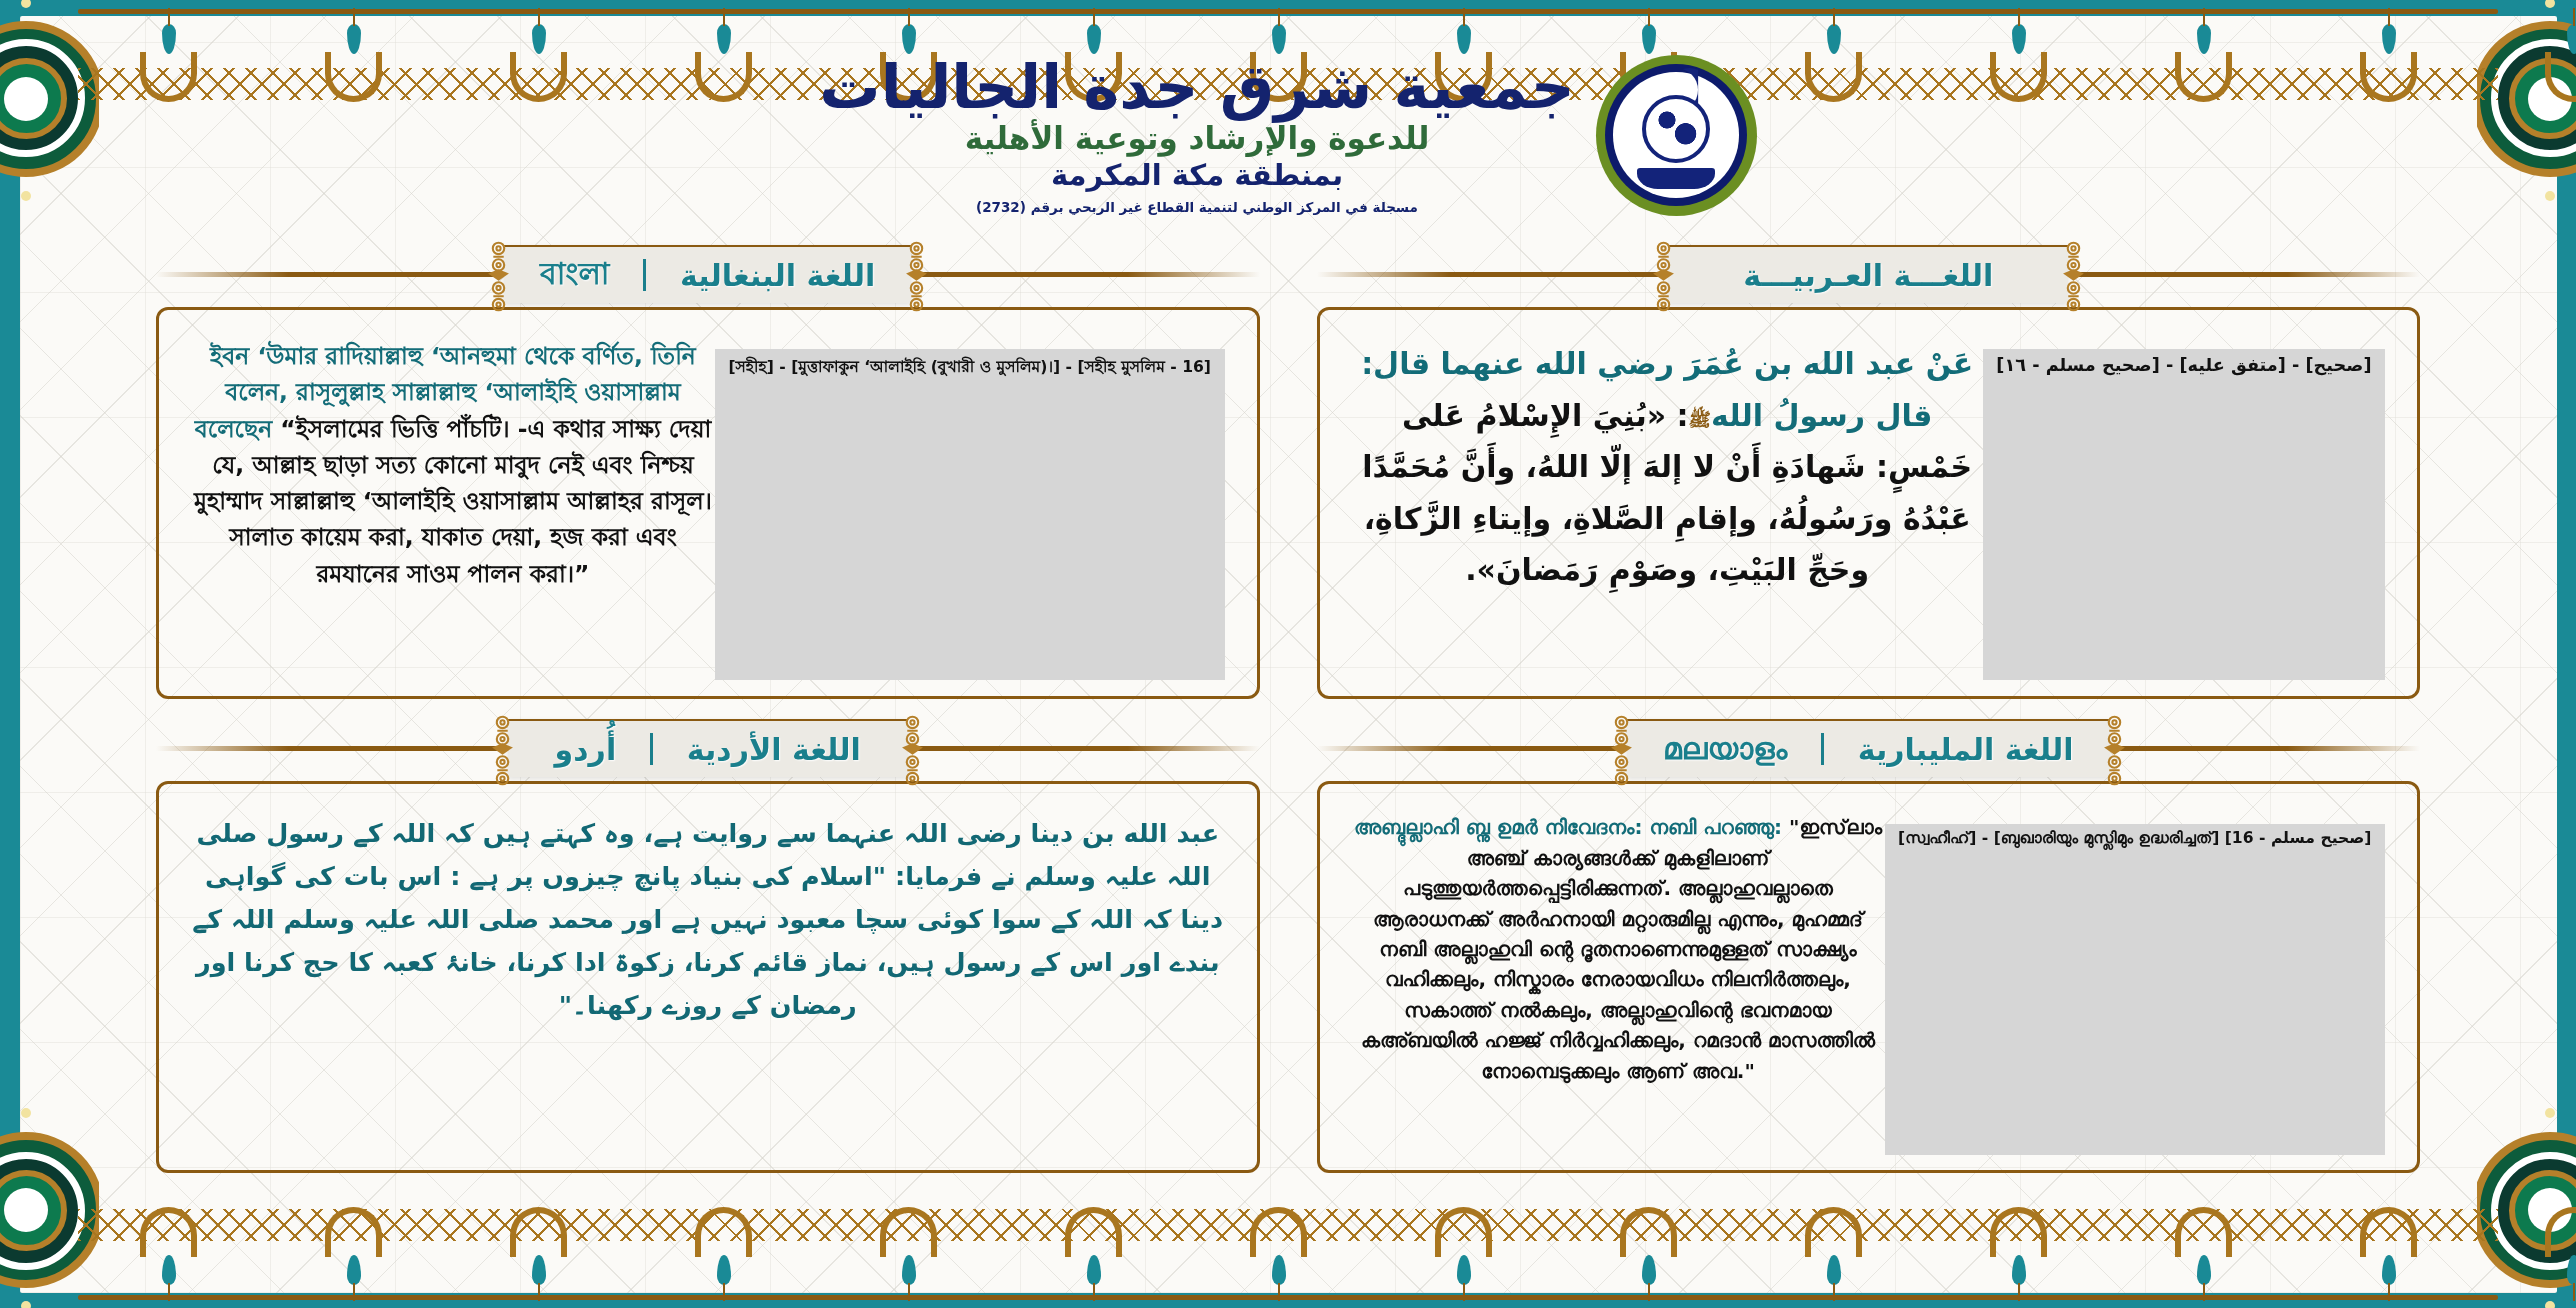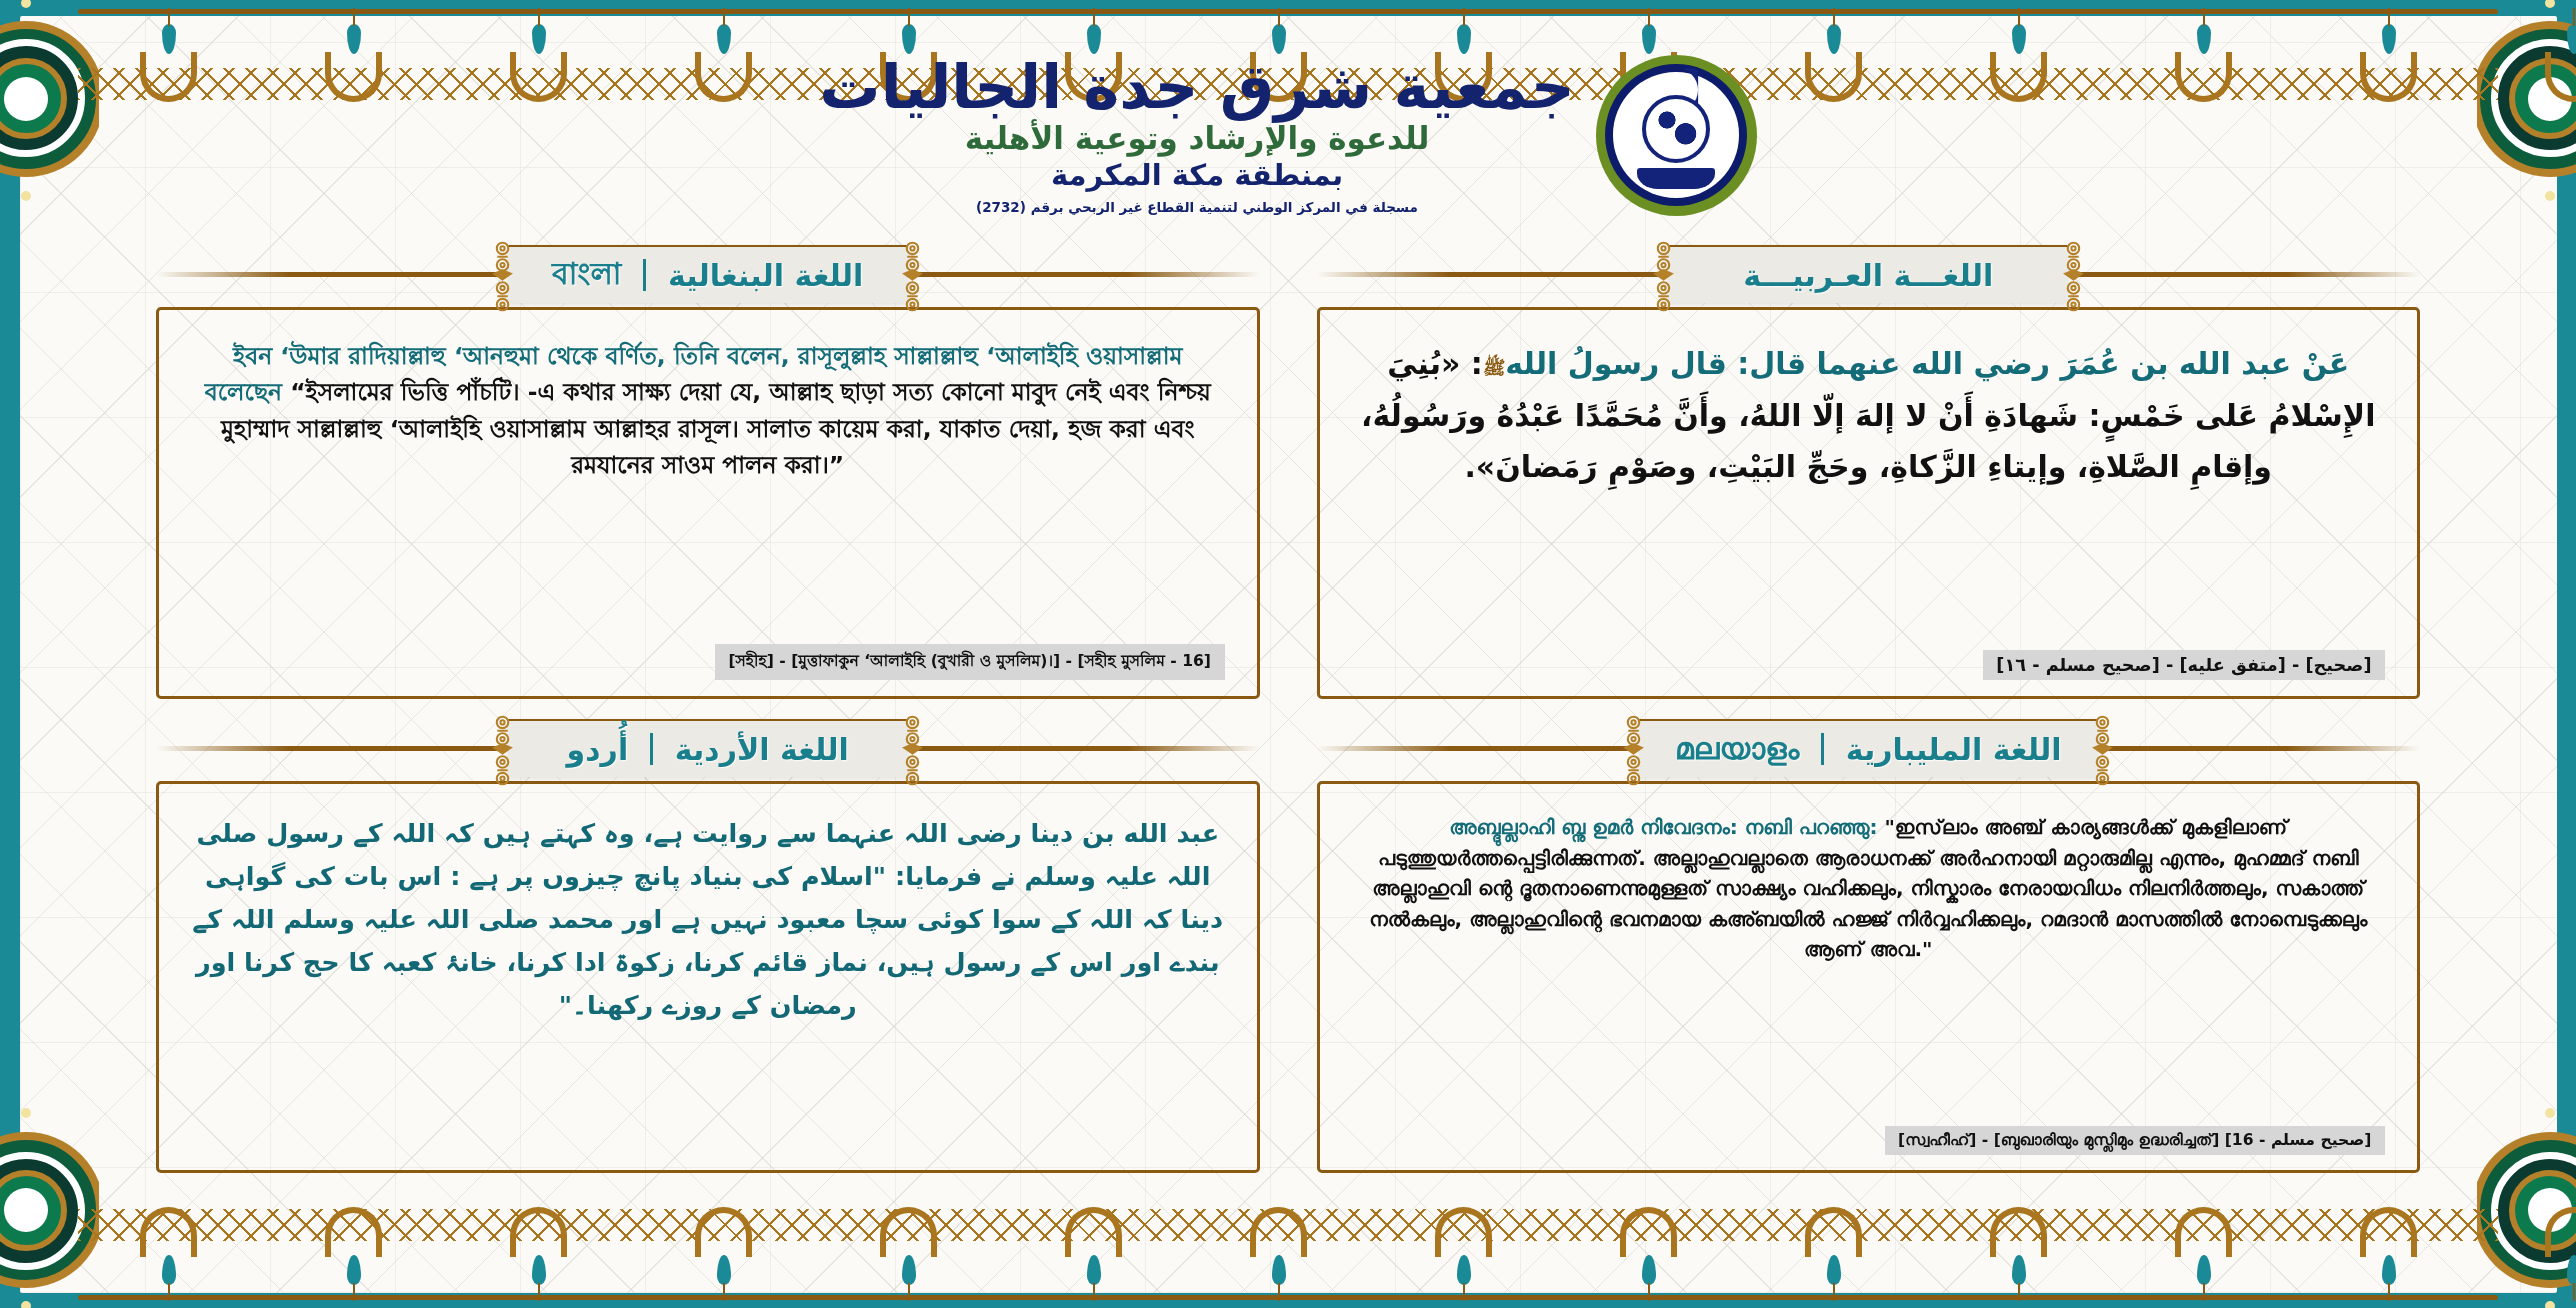--- a/index.html
+++ b/index.html
@@ -249,21 +249,21 @@
   .badge {
     position: relative;
     z-index: 2;
     min-width: 400px;
     height: 58px;
     background: #eceae4;
     border-top: 2.6px solid #8a5a12;
     display: flex;
     align-items: center;
     justify-content: center;
-    gap: 22px;
+    gap: 34px;
     padding: 0 36px;
     box-shadow: 0 1.6px 5.2px rgba(0,0,0,.10);
   }
   .badge .curl {
     position: absolute;
     top: -9.4px;
     width: 24px; height: 77px;
     color: #b5802a;
   }
   .badge .curl-l { left: -17.7px; }
@@ -280,25 +280,24 @@
     width: 2.6px; height: 32px;
     background: #1a7f8c;
   }
 
   
   .card {
     position: relative;
     margin-top: 3.1px;
     height: calc(100% - 64px);
     border: 3.1px solid #8a5a12;
-    border-radius: 5px;
+    border-radius: 12px;
     background: transparent;
     padding: 28px 32px 15.6px 32px;
     display: flex;
-    flex-direction: column;
     justify-content: space-between;
   }
 
   .body-text {
     font-size: 24px;
     line-height: 1.62;
     color: #111111;
     text-align: center;
     font-weight: bold;
   }

